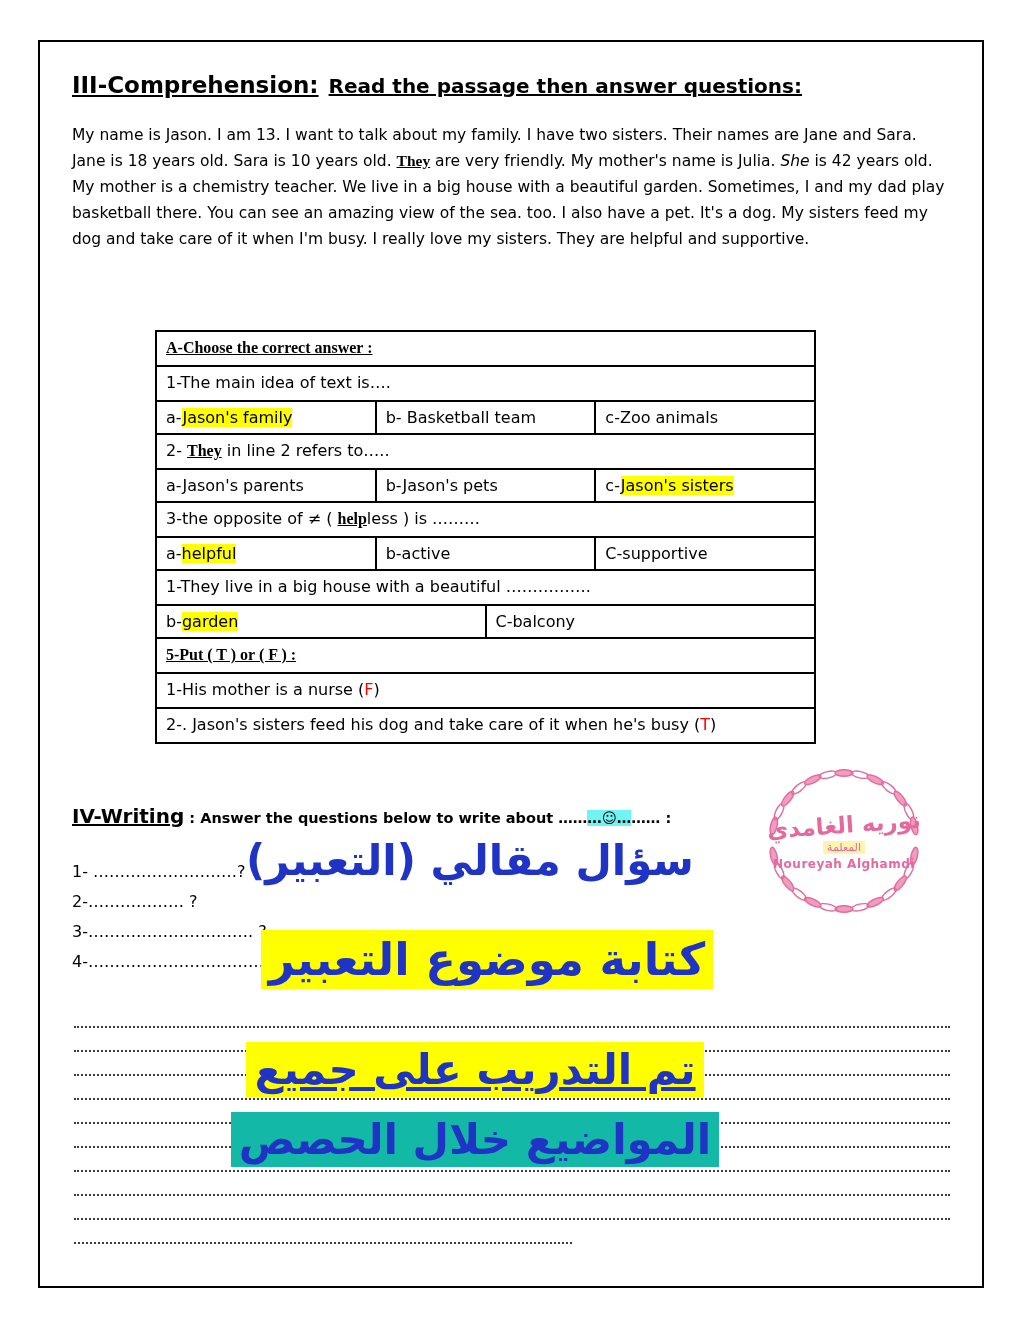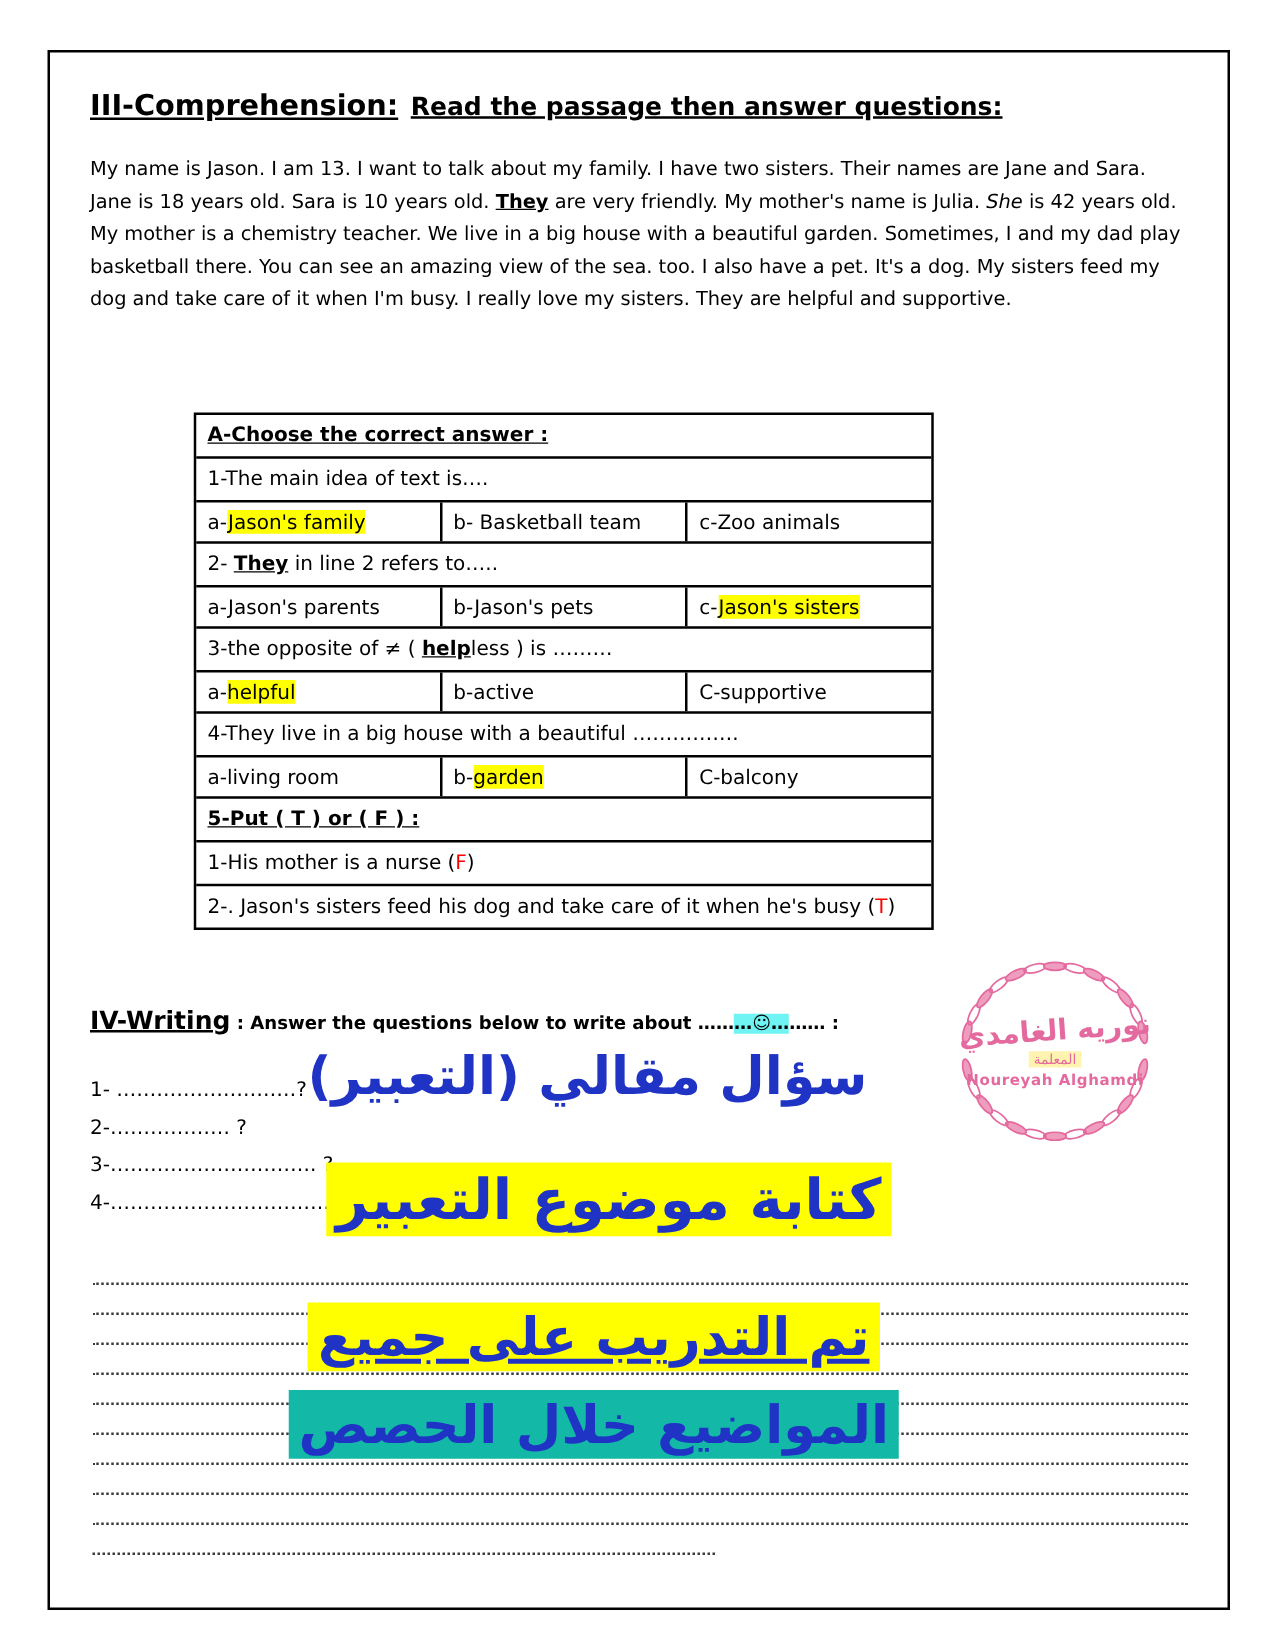--- a/index.html
+++ b/index.html
@@ -1,33 +1,33 @@
 <!DOCTYPE html>
 <html><head>
 <meta charset="utf-8">
 <style>
   html,body{margin:0;padding:0;background:#fff;}
   .page{position:relative;width:1020px;height:1320px;background:#ffffff;
         font-family:"DejaVu Sans","Liberation Sans",sans-serif;color:#000;overflow:hidden;}
   .frame{position:absolute;left:38px;top:40px;width:942px;height:1244px;border:2px solid #000;}
 
   
-  .b{font-weight:bold;} .u{text-decoration:underline;} .i{font-style:italic;}
+  .b{font-weight:bold;} .u{text-decoration:underline;font-family:Liberation Serif, serif;} .i{font-style:italic;}
   .hl{background:#ffff00;} .cy{background:#6ff3f3;} .red{color:#ff0000;}
 
   
   .heading{position:absolute;left:72px;top:72px;width:880px;}
   .h-main{font-size:23px;font-weight:bold;text-decoration:underline;}
   .h-sub{font-size:20px;font-weight:bold;text-decoration:underline;margin-left:10px;}
 
   
   .passage{position:absolute;left:72px;top:122px;width:874px;font-size:15.5px;line-height:26px;margin:0;}
 
   
-  .qtable{position:absolute;left:155px;top:330px;width:592px;border:2px solid #000;font-size:16px;box-sizing:border-box;}
+  .qtable{position:absolute;left:155px;top:330px;width:661px;border:2px solid #000;font-size:16px;box-sizing:border-box;}
   .trow{border-top:2px solid #000;padding:6px 9px;min-height:21px;}
   .trow:first-child{border-top:none;}
   .trow.opts{display:flex;padding:0;align-items:center;}
   .cell{flex:1;padding:6px 9px;border-left:2px solid #000;}
   .cell:first-child{border-left:none;}
 
   
   .writing-head{position:absolute;left:72px;top:804px;width:660px;}
   .w-title{font-size:20px;font-weight:bold;text-decoration:underline;}
   .w-instr{font-size:14.5px;font-weight:bold;}
@@ -81,23 +81,22 @@
         <div class="cell"><span>a-Jason's parents</span></div>
         <div class="cell"><span>b-Jason's pets</span></div>
         <div class="cell"><span>c-</span><span class="hl">Jason's sisters</span></div>
       </div>
       <div class="trow"><span>3-the opposite of  ≠ ( </span><span class="b u">help</span><span>less ) is ………</span></div>
       <div class="trow opts">
         <div class="cell"><span>a-</span><span class="hl">helpful</span></div>
         <div class="cell"><span>b-active</span></div>
         <div class="cell"><span>C-supportive</span></div>
       </div>
-      <div class="trow"><span>4-They live in a big house with a beautiful …………….</span></div>
+      <div class="trow"><span>1-They live in a big house with a beautiful …………….</span></div>
       <div class="trow opts">
-        <div class="cell"><span>a-living room</span></div>
         <div class="cell"><span>b-</span><span class="hl">garden</span></div>
         <div class="cell"><span>C-balcony</span></div>
       </div>
       <div class="trow"><span class="b u">5-Put ( T ) or ( F ) :</span></div>
       <div class="trow"><span>1-His mother is a nurse (</span><span class="red">F</span><span>)</span></div>
       <div class="trow"><span>2-. Jason's sisters feed his dog and take care of it when he's busy (</span><span class="red">T</span><span>)</span></div>
     </div>
 
   <div class="writing-head">
     <span class="w-title">IV-Writing</span><span class="w-instr"><span> : Answer the questions below to write about </span><span>……</span><span class="cy">…☺…</span><span>…… :</span></span>

